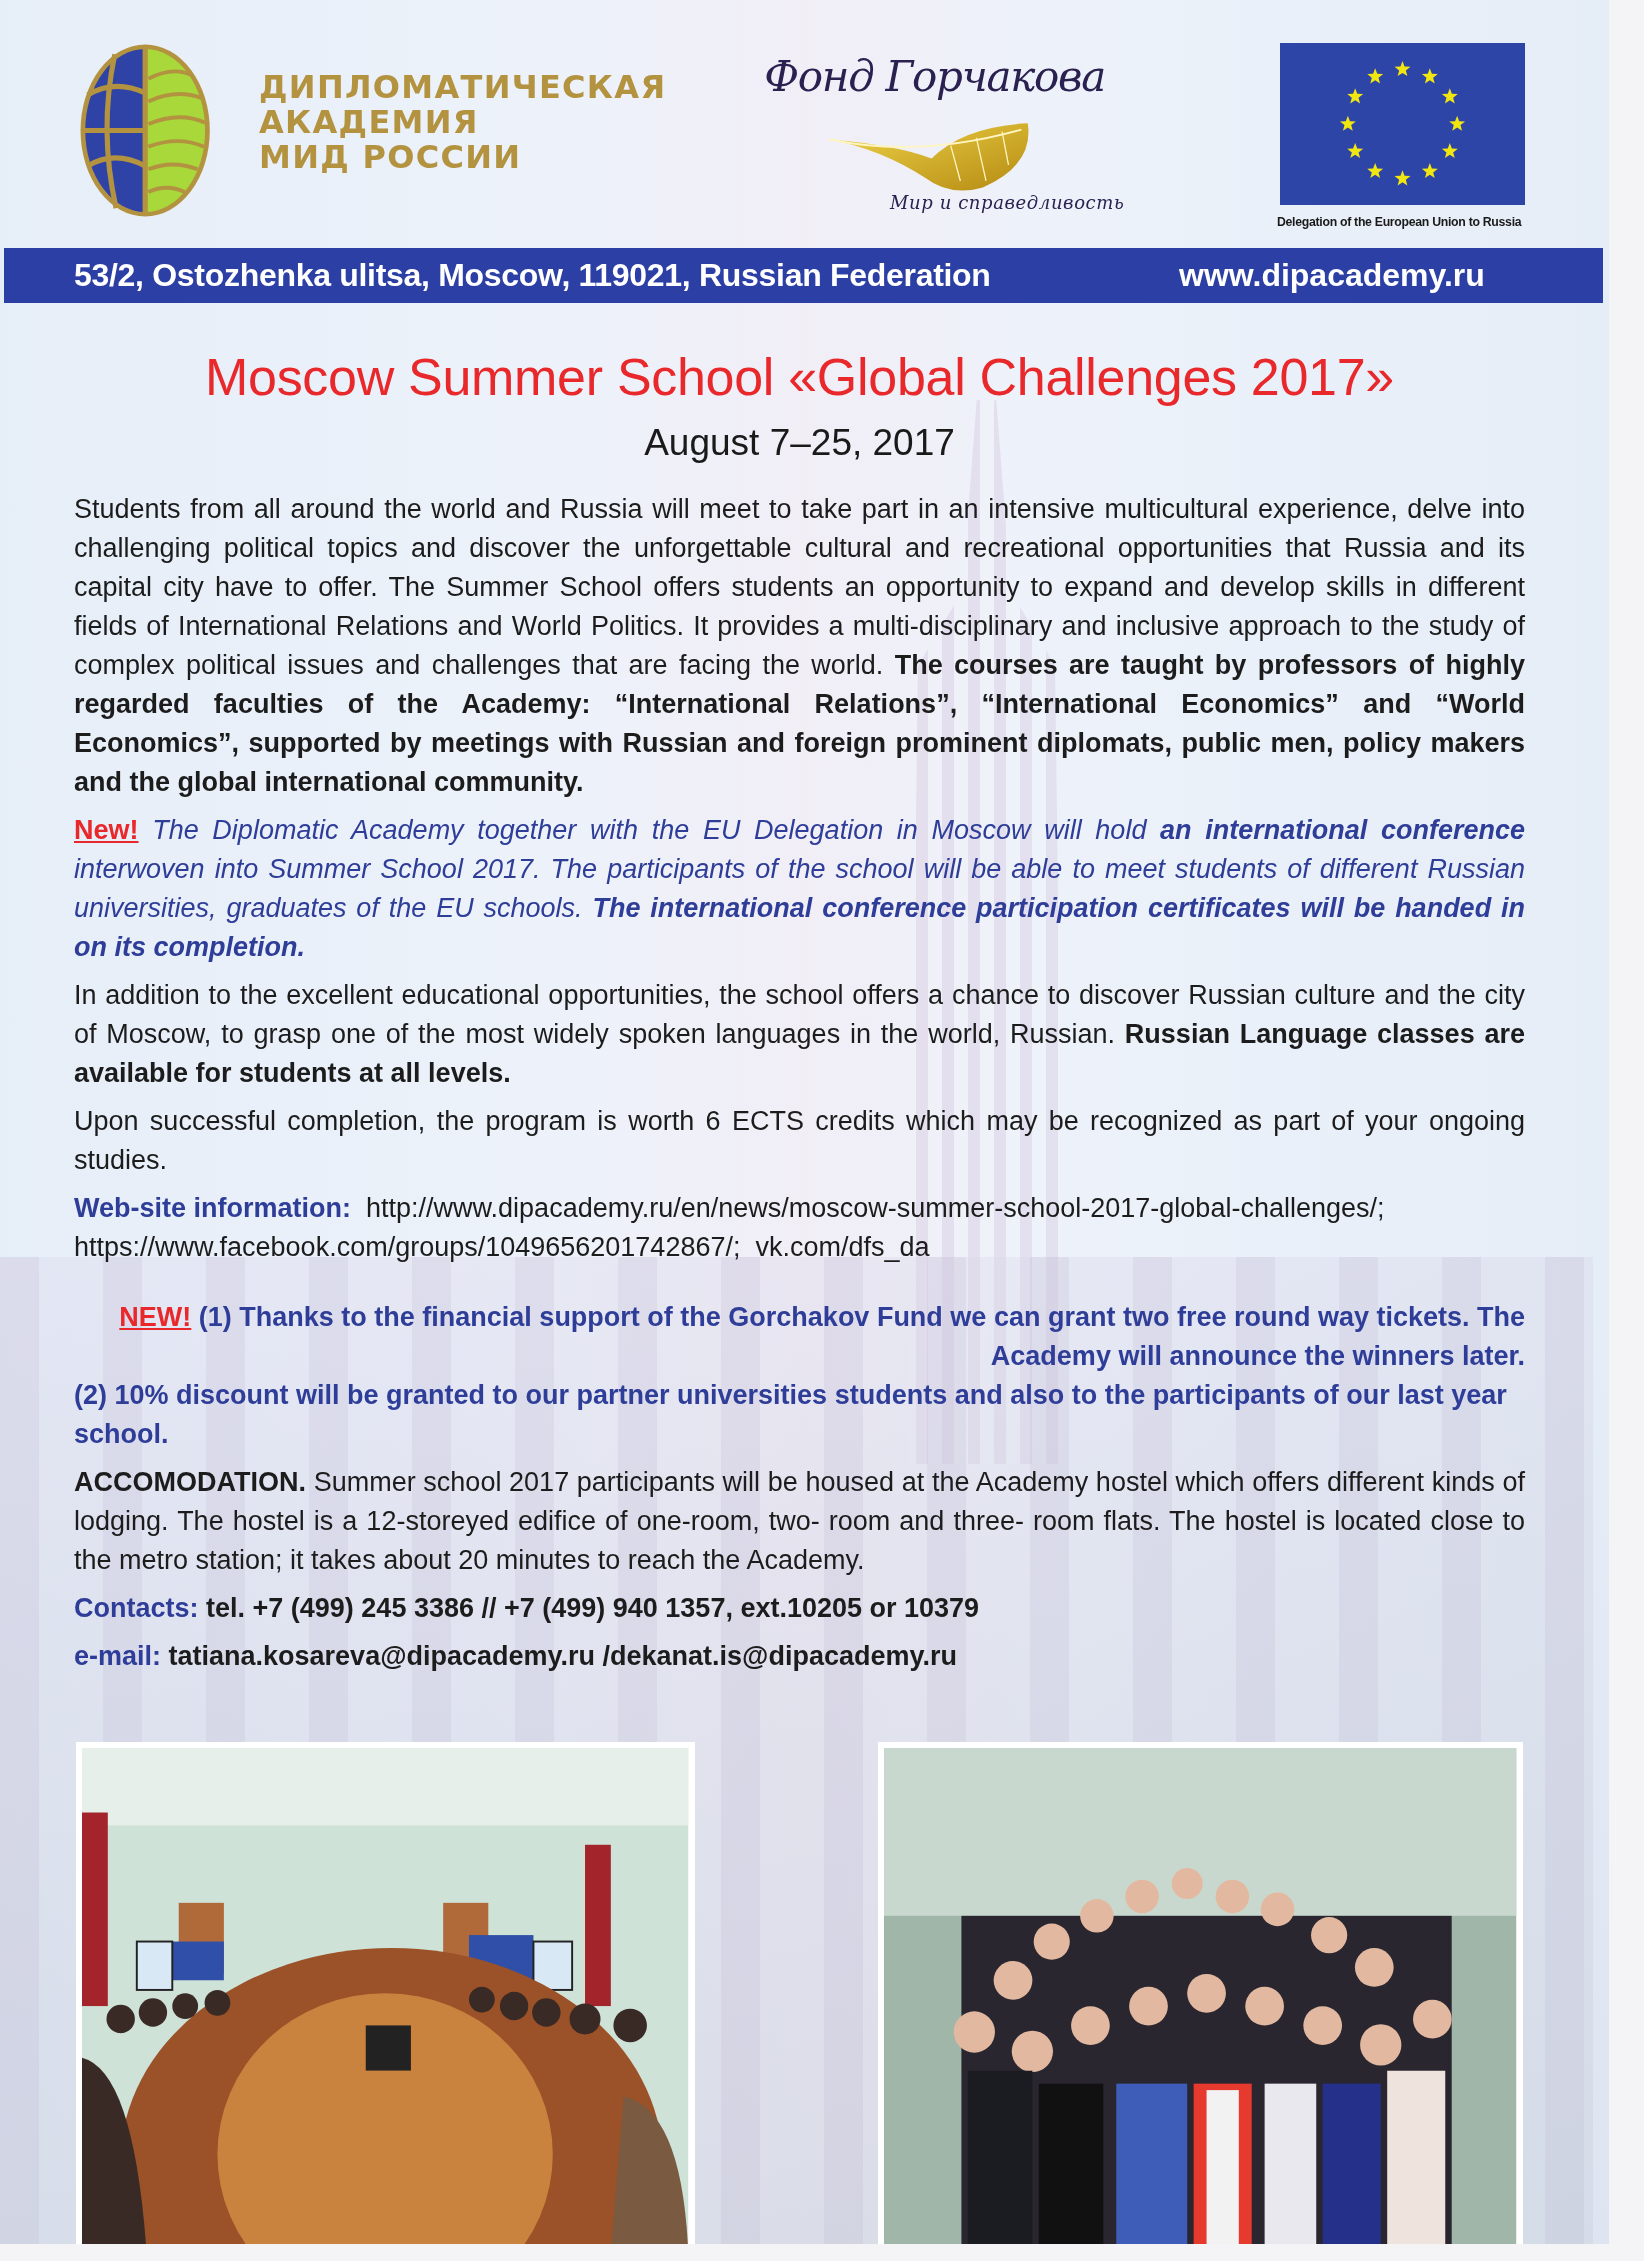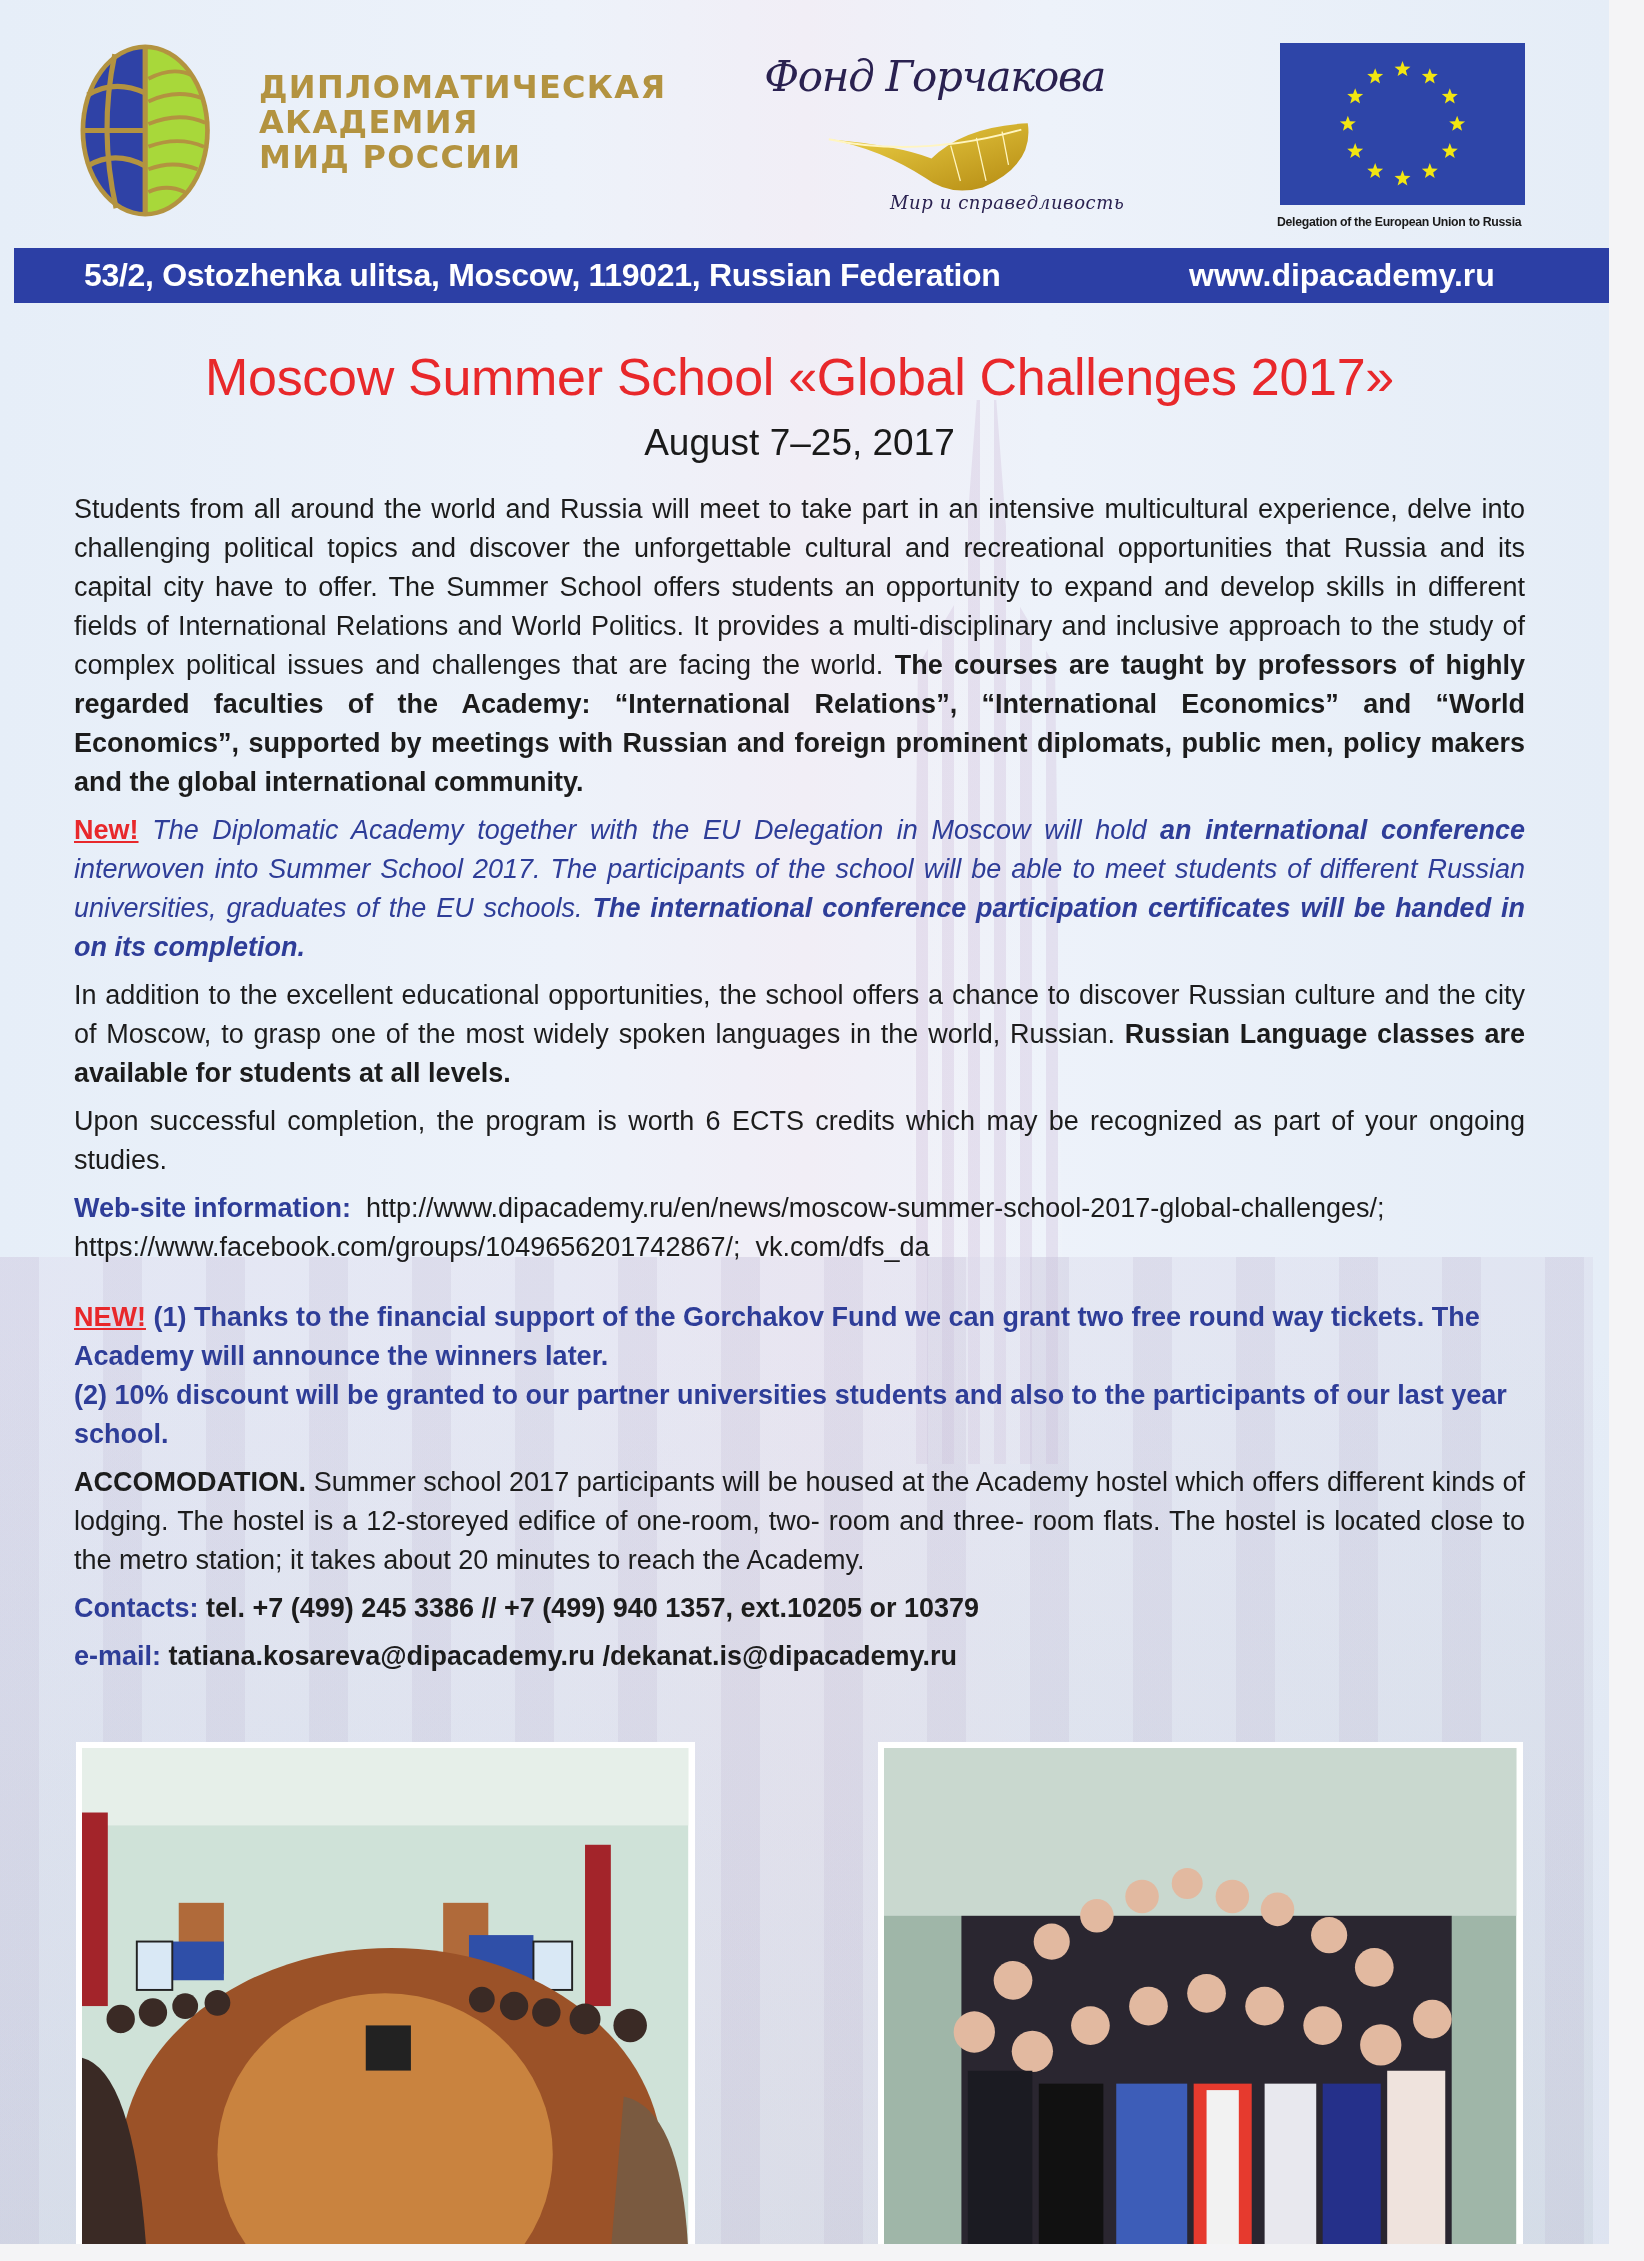--- a/index.html
+++ b/index.html
@@ -48,21 +48,21 @@
     font-family: "DejaVu Serif", serif; font-style: italic;
     font-size: 18px; color: #2a2150; white-space: nowrap; letter-spacing: 0.6px; margin-top: 12px;
   }
   .eu-flag { position: absolute; left: 1280px; top: 43px; width: 245px; height: 162px; background: #2e45a8; }
   .eu-caption {
     position: absolute; left: 1277px; top: 215px;
     font-size: 12.3px; font-weight: bold; color: #1a1a1a; white-space: nowrap; letter-spacing: -0.3px;
   }
   
   .banner {
-    position: absolute; left: 14px; top: 248px; width: 1599px; height: 55px;
+    position: absolute; left: 4px; top: 248px; width: 1599px; height: 55px;
     background: #2c3fa5; display: flex; align-items: center;
   }
   .banner-address {
     position: absolute; left: 70px; font-size: 32px; font-weight: bold; color: #ffffff; white-space: nowrap; letter-spacing: -0.3px;
   }
   .banner-url {
     position: absolute; left: 1175px; font-size: 32px; font-weight: bold; color: #ffffff; white-space: nowrap;
   }
   
   .title {
@@ -177,21 +177,21 @@
     <p><span class="red">New!</span><span class="blue-i"> The Diplomatic Academy together with the EU Delegation in Moscow will hold </span><span class="blue-bi">an international conference</span><span class="blue-i"> interwoven into Summer School 2017. The participants of the school will be able to meet students of different Russian universities, graduates of the EU schools. </span><span class="blue-bi">The international conference participation certificates will be handed in on its completion.</span></p>
 
     <p><span>In addition to the excellent educational opportunities, the school offers a chance to discover Russian culture and the city of Moscow,  to grasp one of the most widely spoken languages in the world, Russian. </span><span class="b">Russian Language classes are available for students at all levels.</span></p>
 
     <p>Upon successful completion, the program is worth 6 ECTS credits which may be recognized as part of your ongoing studies.</p>
 
     <p style="text-align:left"><span class="blue-b">Web-site information:</span>&nbsp; <span>http://www.dipacademy.ru/en/news/moscow-summer-school-2017-global-challenges/;</span><br><span>https://www.facebook.com/groups/1049656201742867/;</span>&nbsp; <span>vk.com/dfs_da</span></p>
 
     <div class="gap"></div>
 
-    <p style="text-align:left;margin-bottom:0"><span class="red">NEW!</span><span class="blue-b"> (1) Thanks to the financial support of the Gorchakov Fund we can grant two free round way tickets. The Academy will announce the winners later.</span></p>
+    <p style="text-align:right;margin-bottom:0"><span class="red">NEW!</span><span class="blue-b"> (1) Thanks to the financial support of the Gorchakov Fund we can grant two free round way tickets. The Academy will announce the winners later.</span></p>
     <p style="text-align:left"><span class="blue-b">(2) 10% discount will be granted to our partner universities students and also to the participants of our last year school.</span></p>
 
     <p><span class="b">ACCOMODATION.</span><span> Summer school 2017 participants will be housed at the Academy hostel which offers different kinds of lodging. The hostel is a 12-storeyed edifice of one-room, two- room and three- room flats. The hostel is located close to the metro station; it takes about 20 minutes to reach the Academy.</span></p>
 
     <p style="text-align:left"><span class="blue-b">Contacts:</span><span class="b"> tel. +7 (499) 245 3386 // +7 (499) 940 1357, ext.10205 or 10379</span></p>
     <p style="text-align:left"><span class="blue-b">e-mail:</span><span class="b"> tatiana.kosareva@dipacademy.ru  /dekanat.is@dipacademy.ru</span></p>
   </div>
 
   <div class="photo photo-left">
     <svg viewBox="0 0 940 780" preserveAspectRatio="none">

